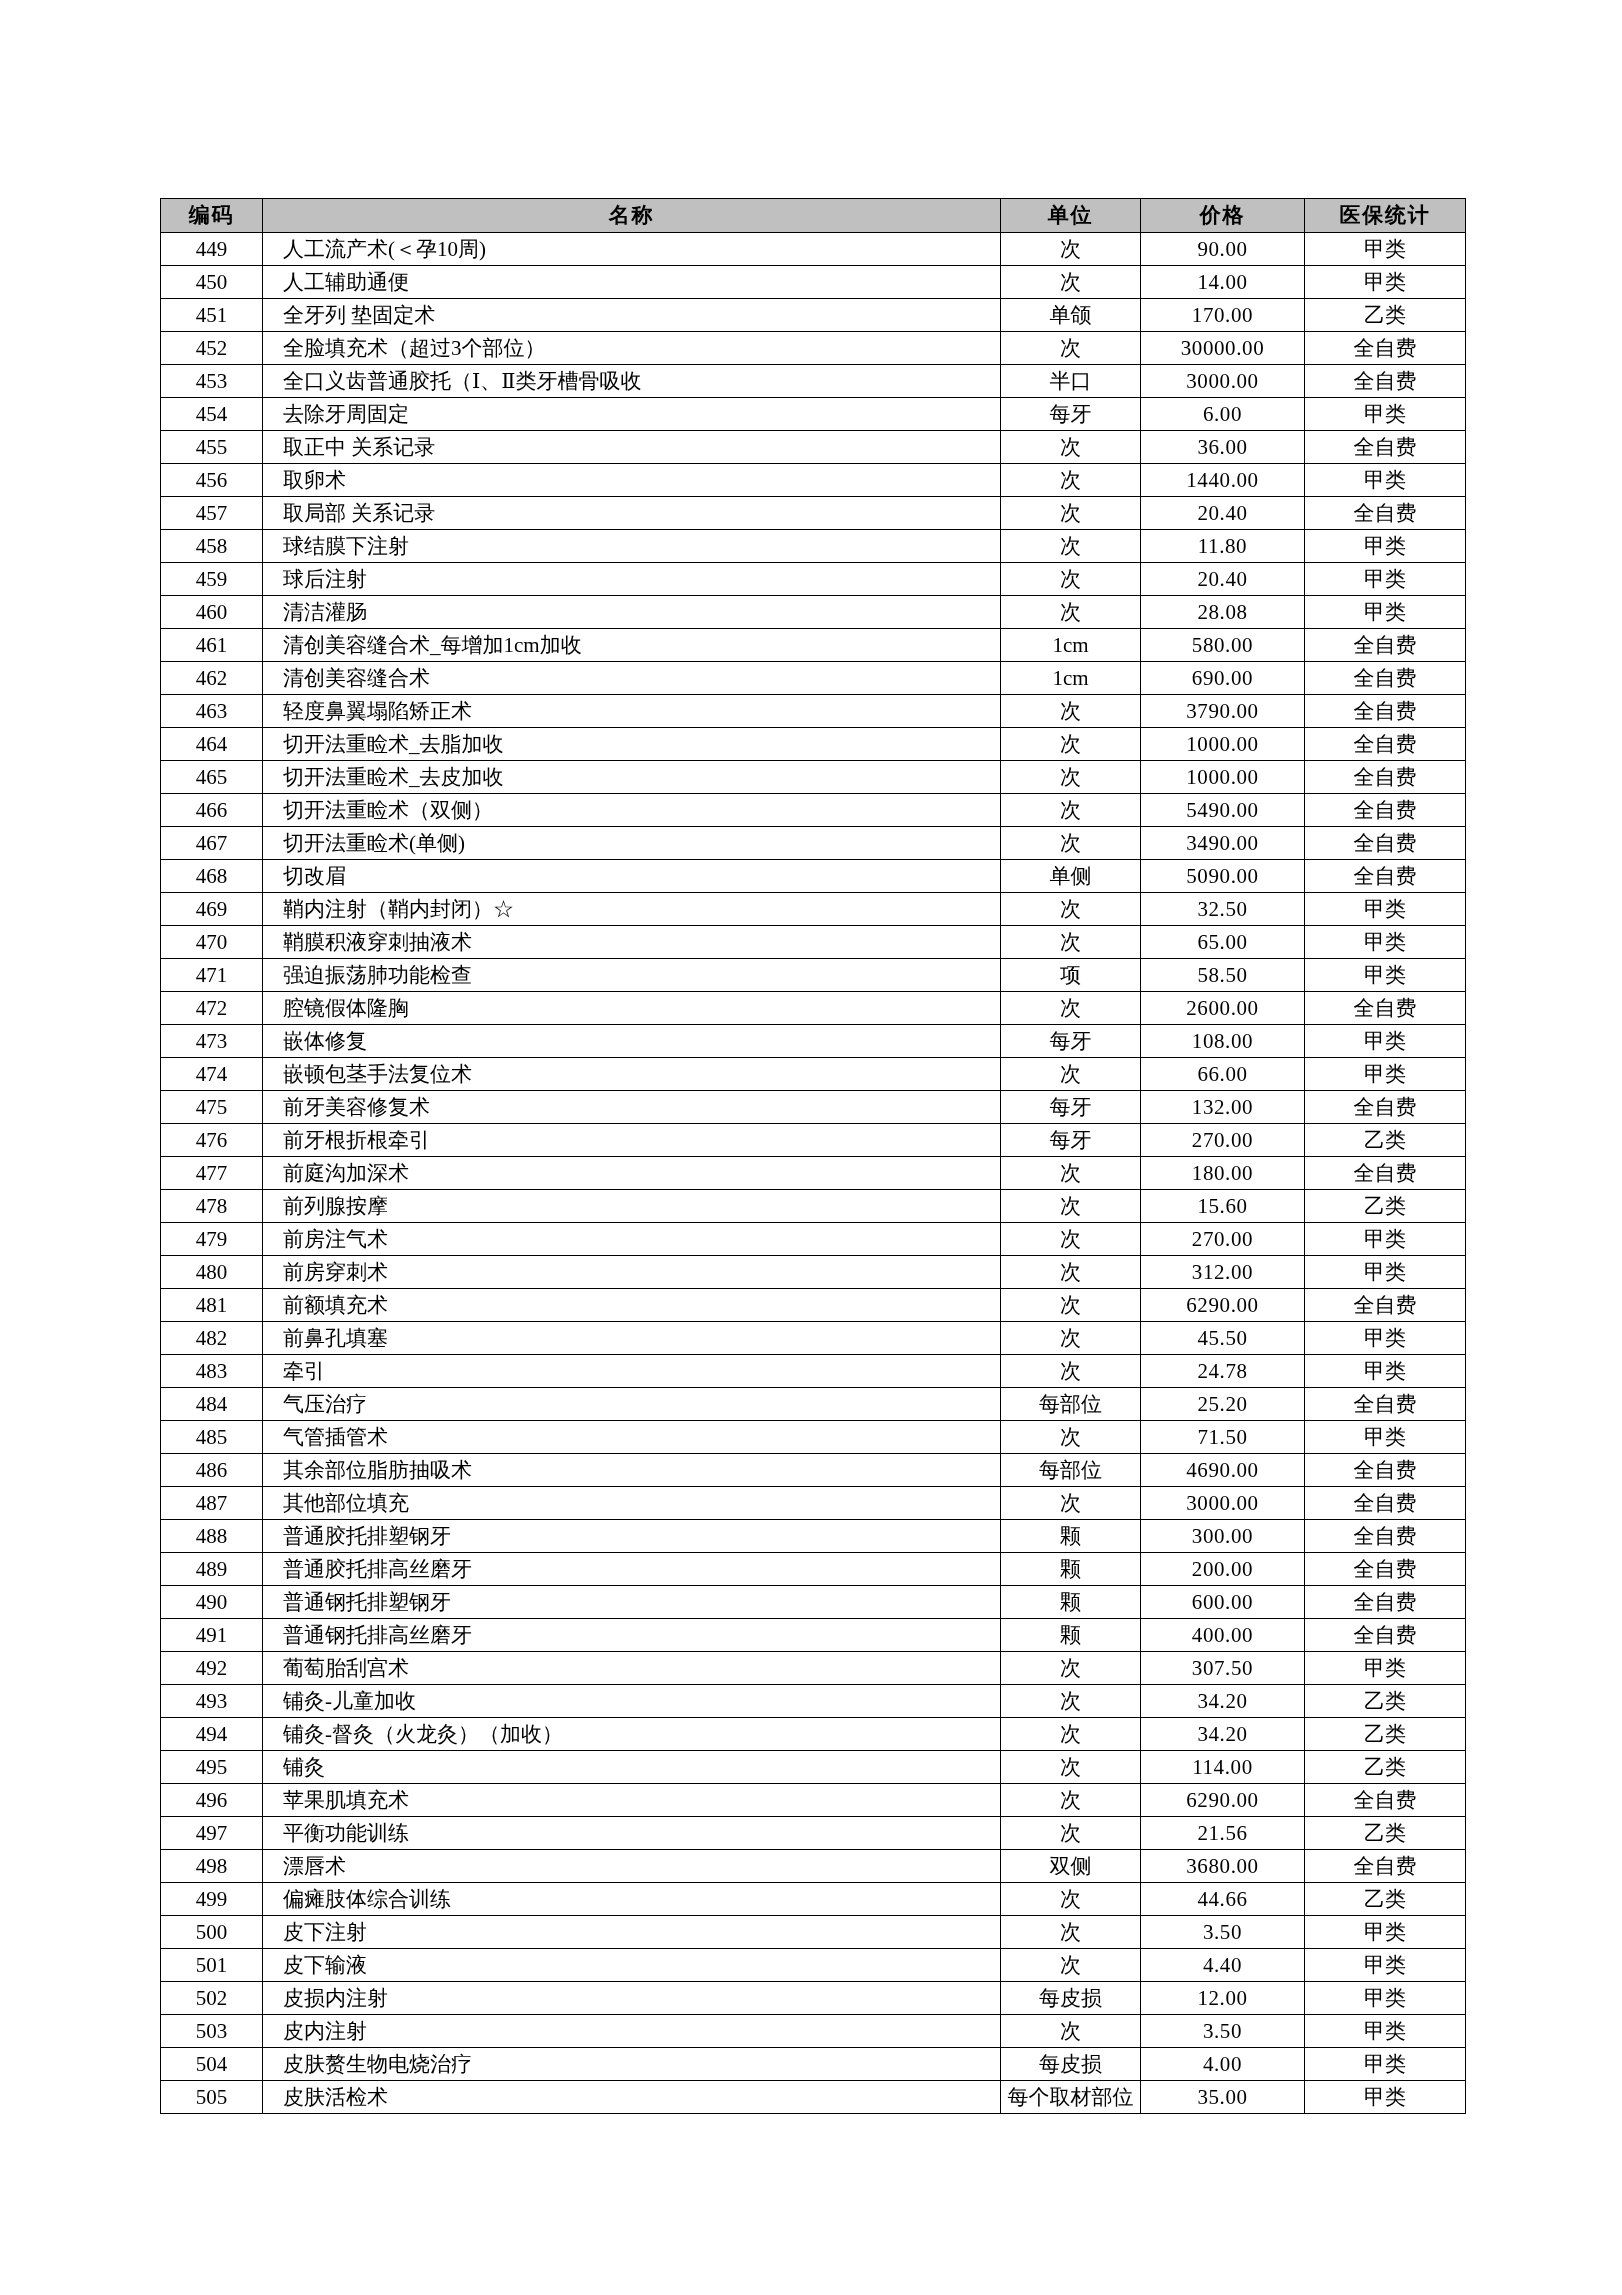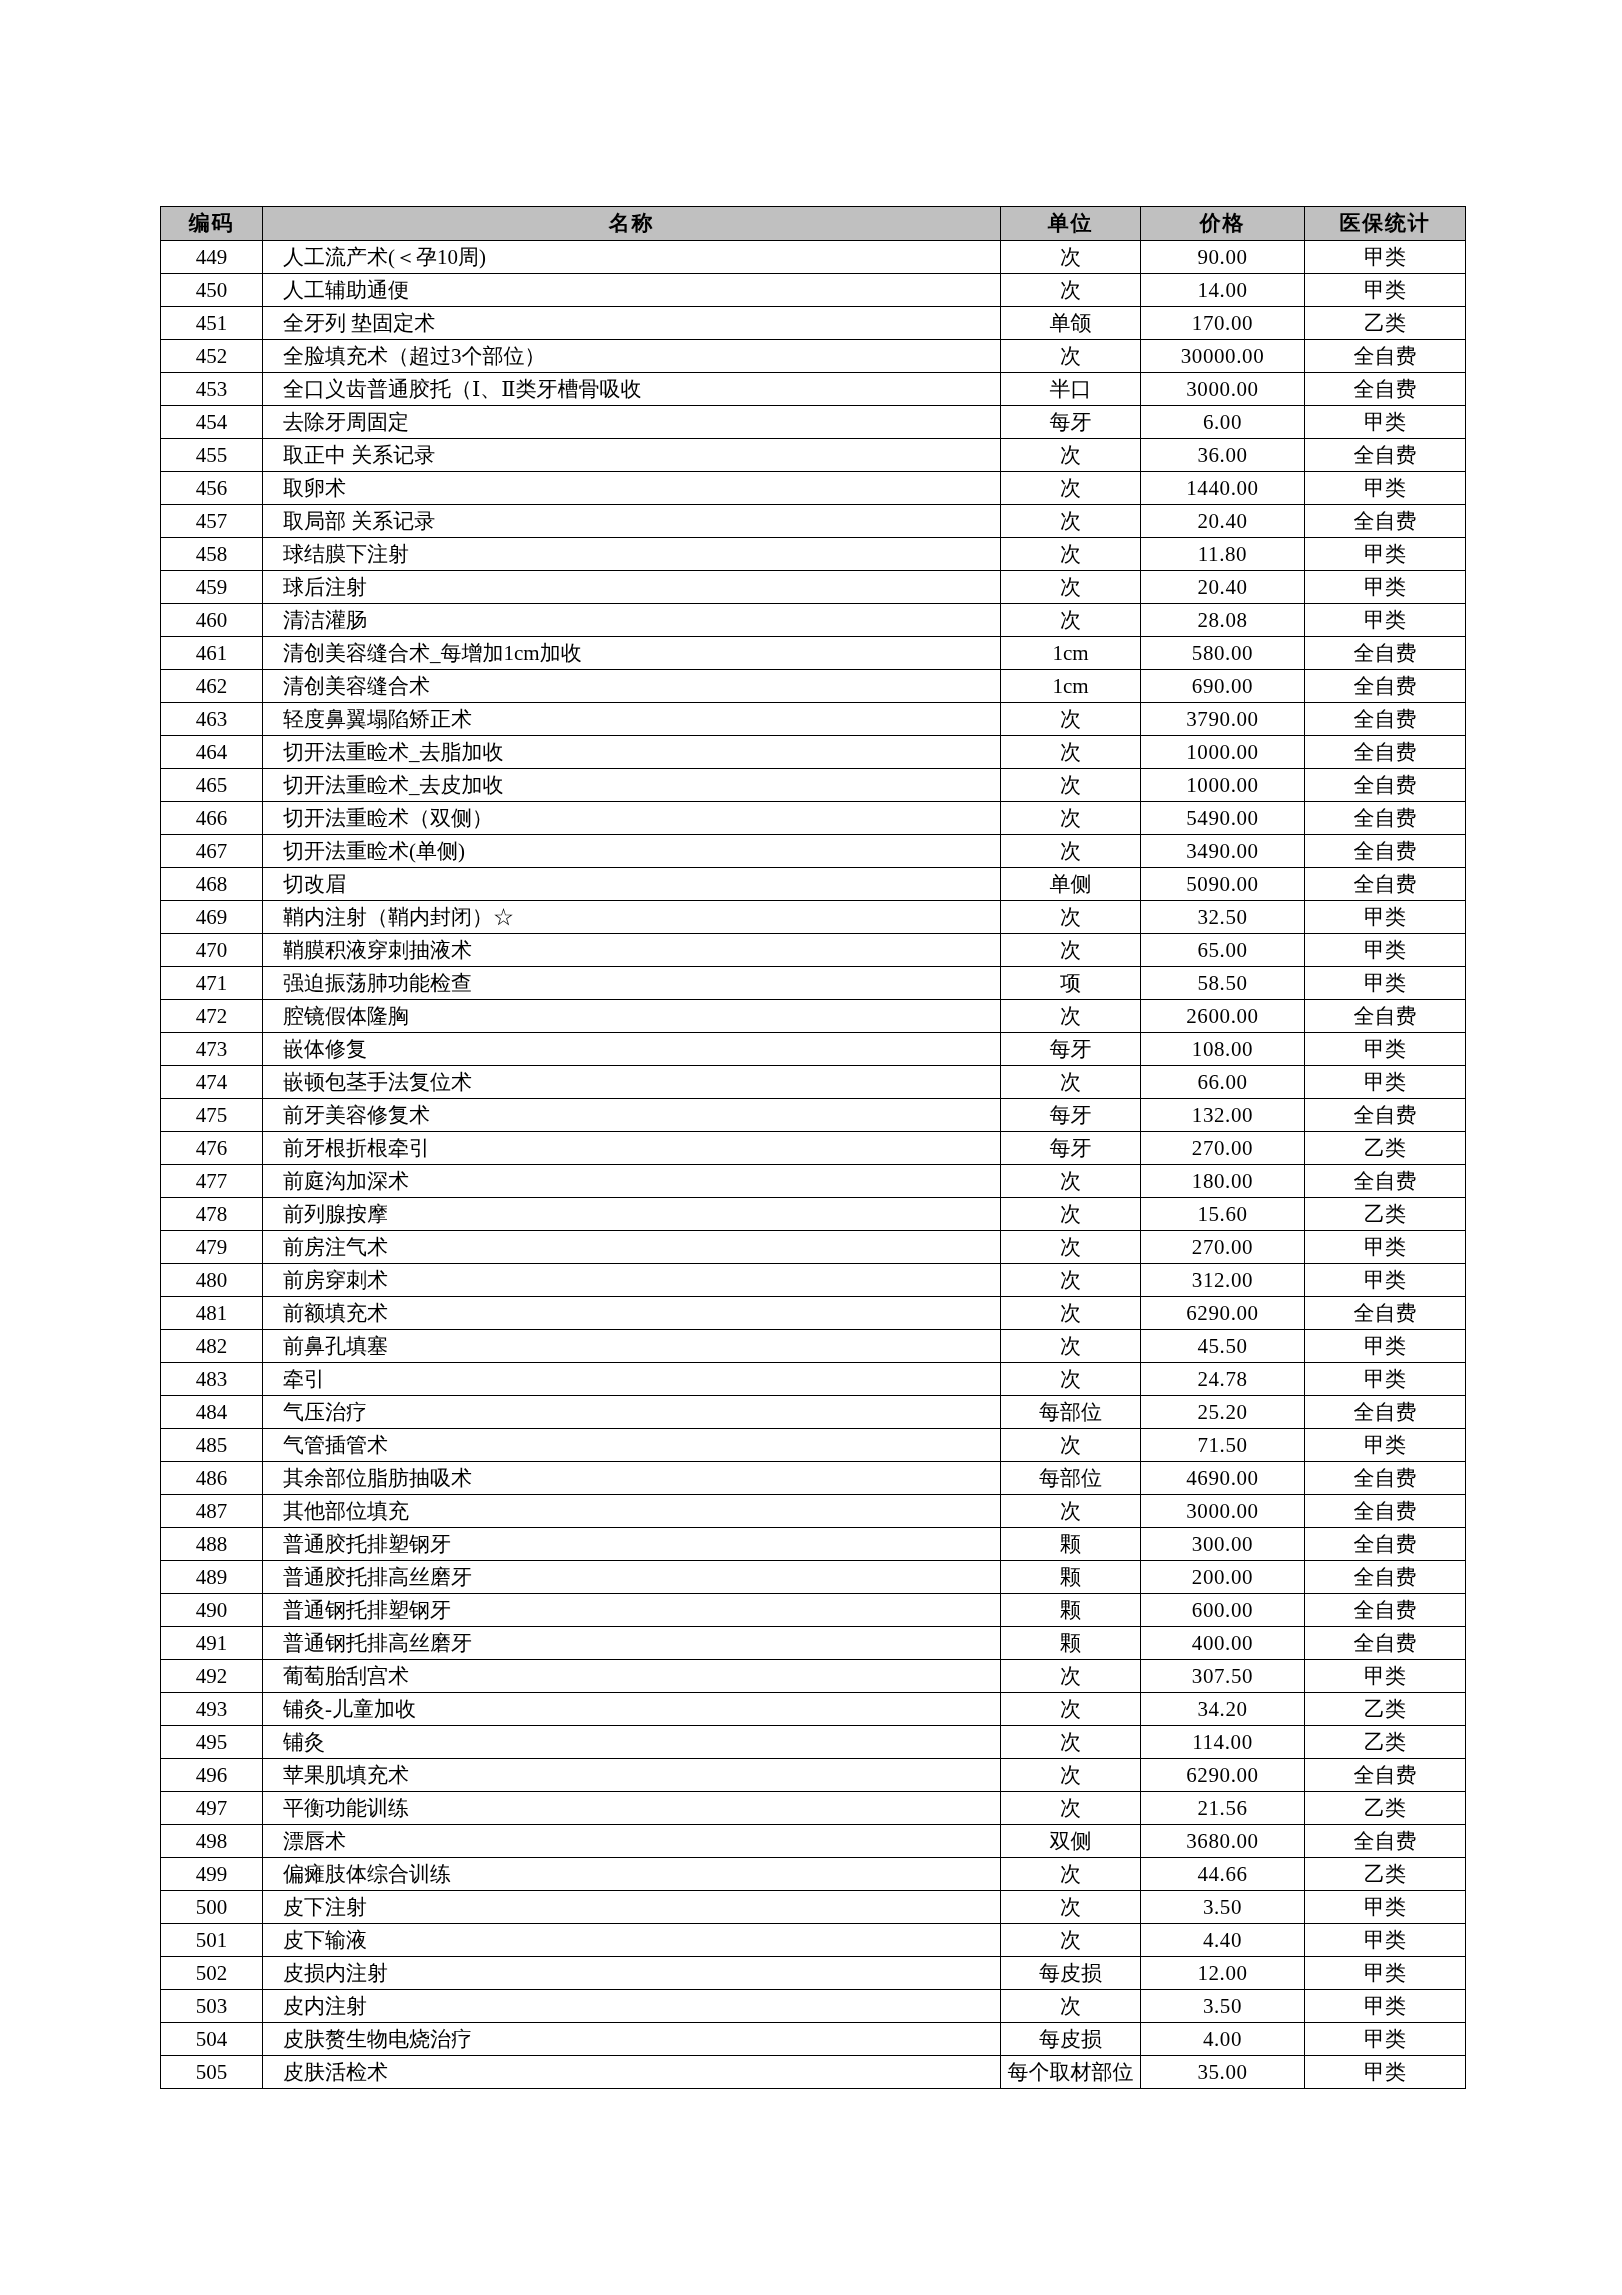--- a/index.html
+++ b/index.html
@@ -17,21 +17,21 @@
   .page {
     position: relative;
     width: 1623px;
     height: 2295px;
     background: #ffffff;
     box-sizing: border-box;
   }
   .table-wrap {
     position: absolute;
     left: 160px;
-    top: 206px;
+    top: 198px;
     width: 1306px;
   }
   table.price-table {
     border-collapse: collapse;
     table-layout: fixed;
     width: 1306px;
     background: #ffffff;
   }
   table.price-table col.c-code  { width: 102px; }
   table.price-table col.c-name  { width: 738px; }
@@ -408,20 +408,27 @@
             <td class="cell-insurance">甲类</td>
           </tr>
           <tr>
             <td class="cell-code">493</td>
             <td class="cell-name">铺灸-儿童加收</td>
             <td class="cell-unit">次</td>
             <td class="cell-price">34.20</td>
             <td class="cell-insurance">乙类</td>
           </tr>
           <tr>
+            <td class="cell-code">494</td>
+            <td class="cell-name">铺灸-督灸（火龙灸）（加收）</td>
+            <td class="cell-unit">次</td>
+            <td class="cell-price">34.20</td>
+            <td class="cell-insurance">乙类</td>
+          </tr>
+          <tr>
             <td class="cell-code">495</td>
             <td class="cell-name">铺灸</td>
             <td class="cell-unit">次</td>
             <td class="cell-price">114.00</td>
             <td class="cell-insurance">乙类</td>
           </tr>
           <tr>
             <td class="cell-code">496</td>
             <td class="cell-name">苹果肌填充术</td>
             <td class="cell-unit">次</td>

